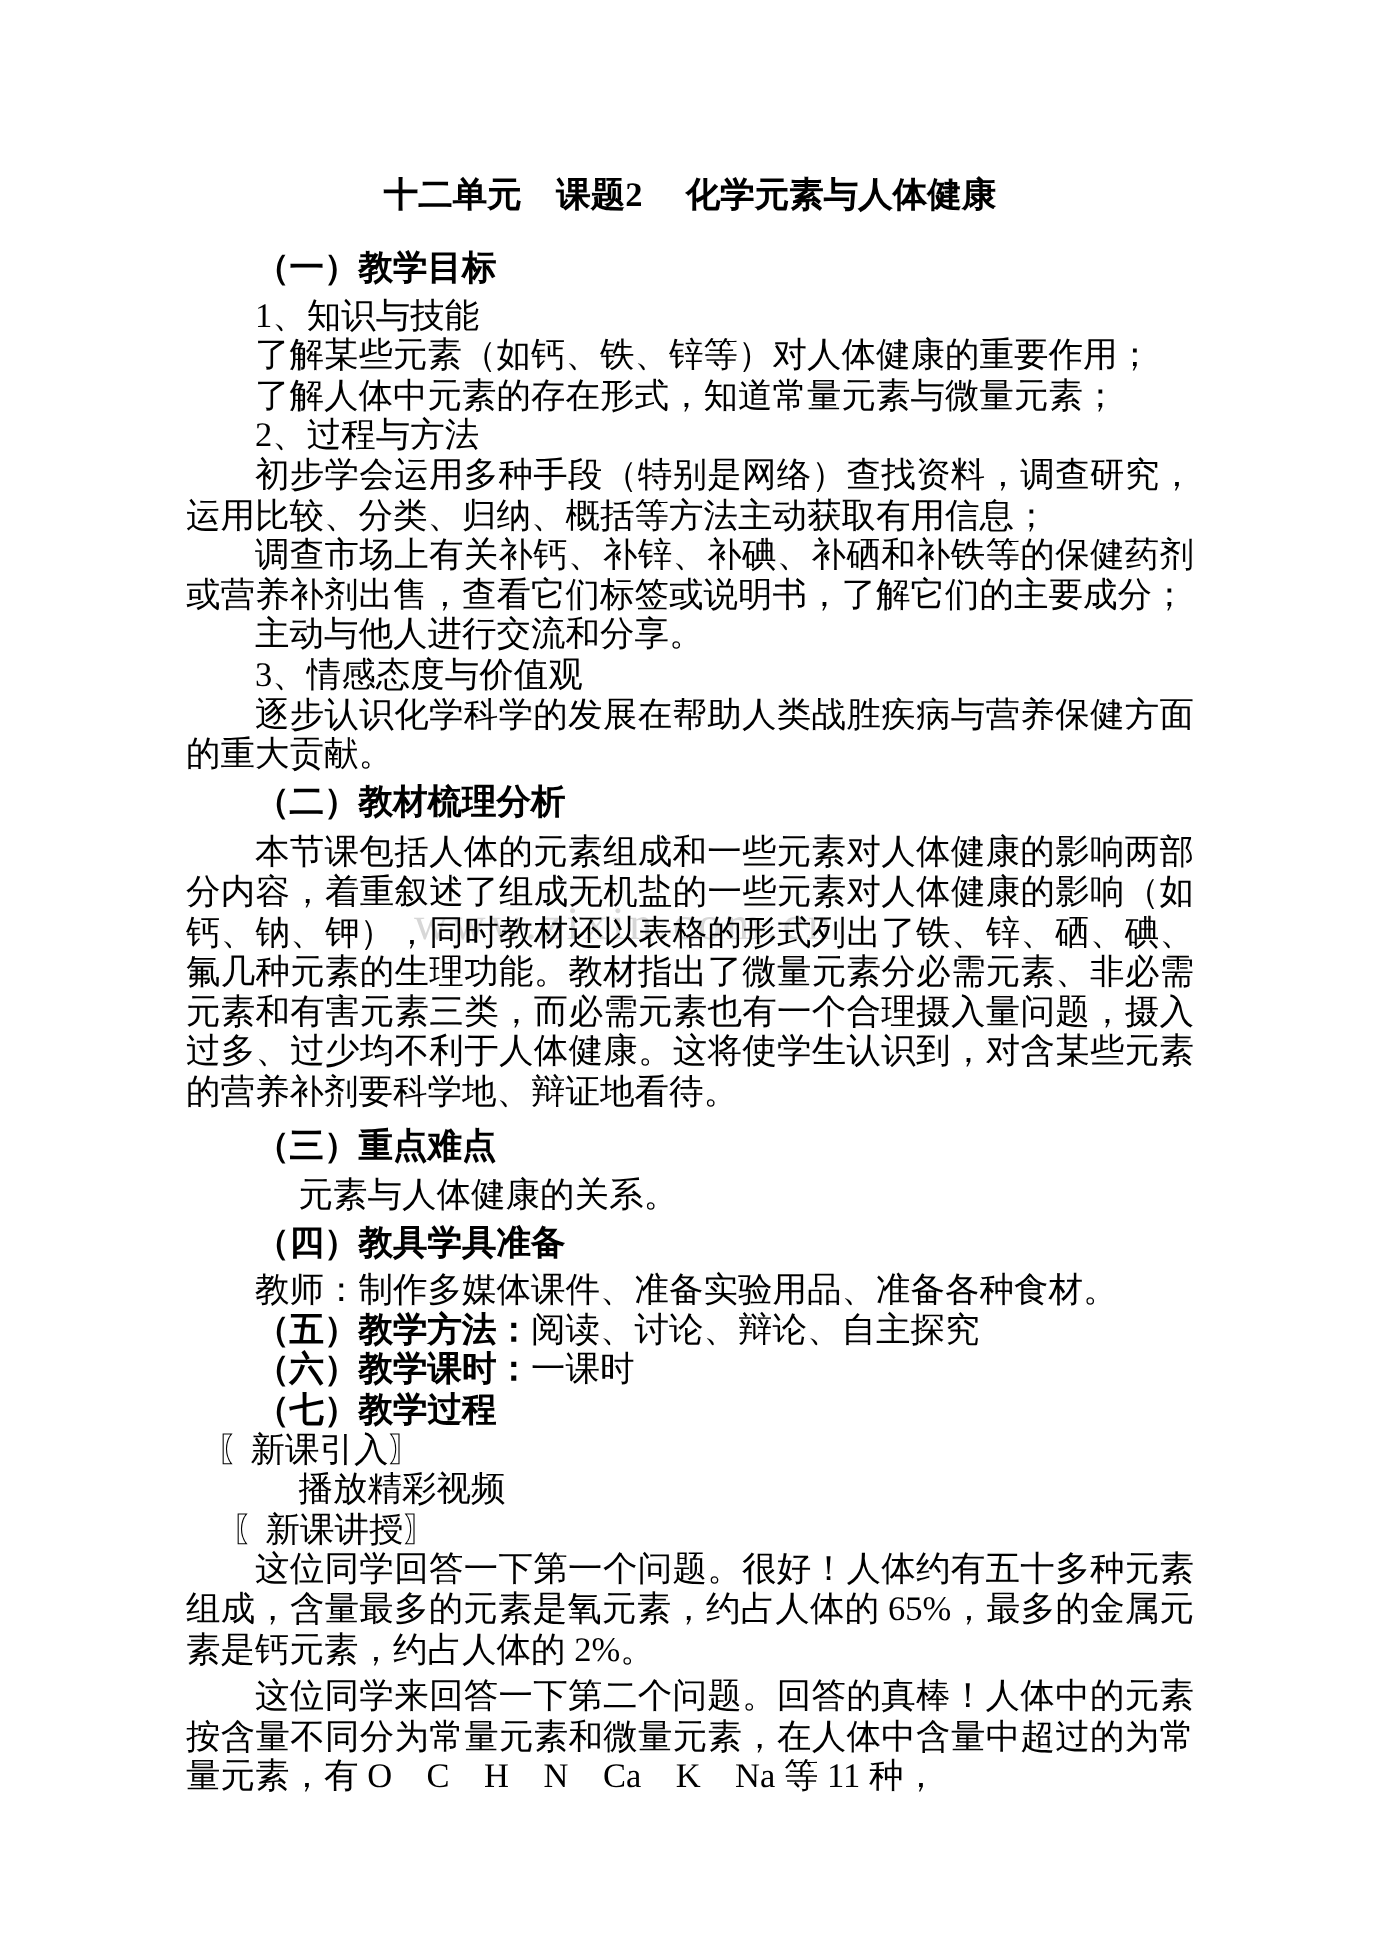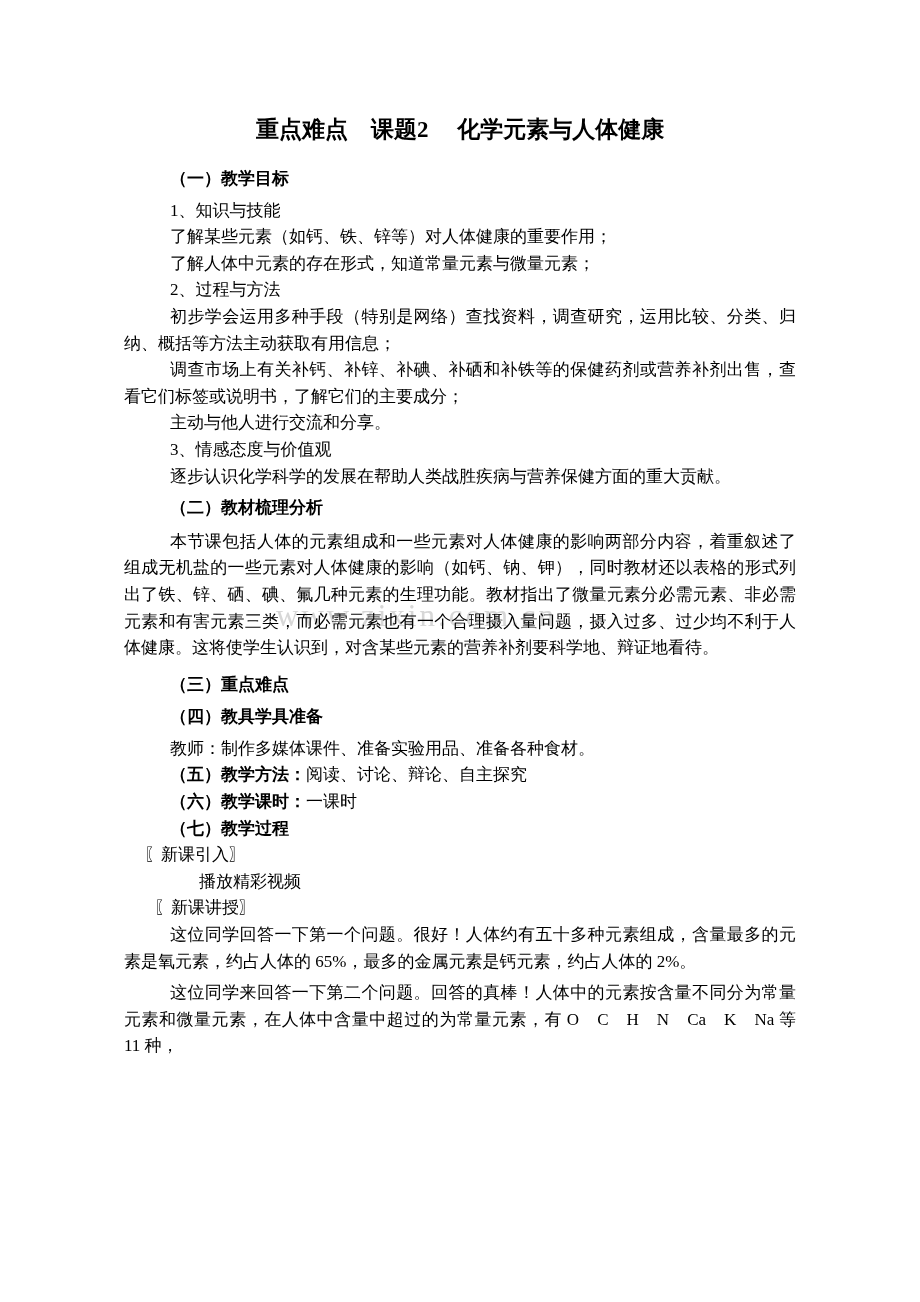--- a/index.html
+++ b/index.html
@@ -29,61 +29,62 @@
     padding: 114px 124px 0 124px;
   }
   .title {
     text-align: center;
     font-size: 23px;
     font-weight: bold;
     line-height: 32px;
     margin-bottom: 20px;
   }
   .blk {
-    font-size: 17px;
+    font-size: 23px;
     line-height: 26.6px;
     text-align: justify;
   }
   .bold { font-weight: bold; }
   .ind1  { text-indent: 20px; }
   .ind1b { text-indent: 30px; }
   .ind2  { text-indent: 46px; }
   .ind2s { text-indent: 54px; }
   .ind3  { text-indent: 75px; }
   .mt-sm { margin-top: 5px; }
   .mt-md { margin-top: 9px; }
   .mb-sm { margin-bottom: 5px; }
 </style>
 </head>
 <body>
 
 <div class="watermark">www.zixin.com.cn</div>
 
 <div class="page">
 
-  <h1 class="title">重点难点　课题2　 化学元素与人体健康</h1>
+  <h1 class="title">十二单元　课题2　 化学元素与人体健康</h1>
 
   <p class="blk bold ind2 mb-sm">（一）教学目标</p>
 
   <p class="blk ind2">1、知识与技能</p>
   <p class="blk ind2">了解某些元素（如钙、铁、锌等）对人体健康的重要作用；</p>
   <p class="blk ind2">了解人体中元素的存在形式，知道常量元素与微量元素；</p>
 
   <p class="blk ind2">2、过程与方法</p>
   <p class="blk ind2">初步学会运用多种手段（特别是网络）查找资料，调查研究，运用比较、分类、归纳、概括等方法主动获取有用信息；</p>
   <p class="blk ind2">调查市场上有关补钙、补锌、补碘、补硒和补铁等的保健药剂或营养补剂出售，查看它们标签或说明书，了解它们的主要成分；</p>
   <p class="blk ind2">主动与他人进行交流和分享。</p>
 
   <p class="blk ind2">3、情感态度与价值观</p>
   <p class="blk ind2">逐步认识化学科学的发展在帮助人类战胜疾病与营养保健方面的重大贡献。</p>
 
   <p class="blk bold ind2 mt-sm mb-md" style="margin-bottom:7px;">（二）教材梳理分析</p>
   <p class="blk ind2">本节课包括人体的元素组成和一些元素对人体健康的影响两部分内容，着重叙述了组成无机盐的一些元素对人体健康的影响（如钙、钠、钾），同时教材还以表格的形式列出了铁、锌、硒、碘、氟几种元素的生理功能。教材指出了微量元素分必需元素、非必需元素和有害元素三类，而必需元素也有一个合理摄入量问题，摄入过多、过少均不利于人体健康。这将使学生认识到，对含某些元素的营养补剂要科学地、辩证地看待。</p>
 
   <p class="blk bold ind2 mt-md mb-md" style="margin-top:10px;margin-bottom:6px;">（三）重点难点</p>
+  <p class="blk ind3">元素与人体健康的关系。</p>
 
   <p class="blk bold ind2 mt-sm mb-sm">（四）教具学具准备</p>
   <p class="blk ind2">教师：制作多媒体课件、准备实验用品、准备各种食材。</p>
 
   <p class="blk ind2"><span class="bold">（五）教学方法：</span><span>阅读、讨论、辩论、自主探究</span></p>
 
   <p class="blk ind2"><span class="bold">（六）教学课时：</span><span>一课时</span></p>
 
   <p class="blk bold ind2">（七）教学过程</p>
 

